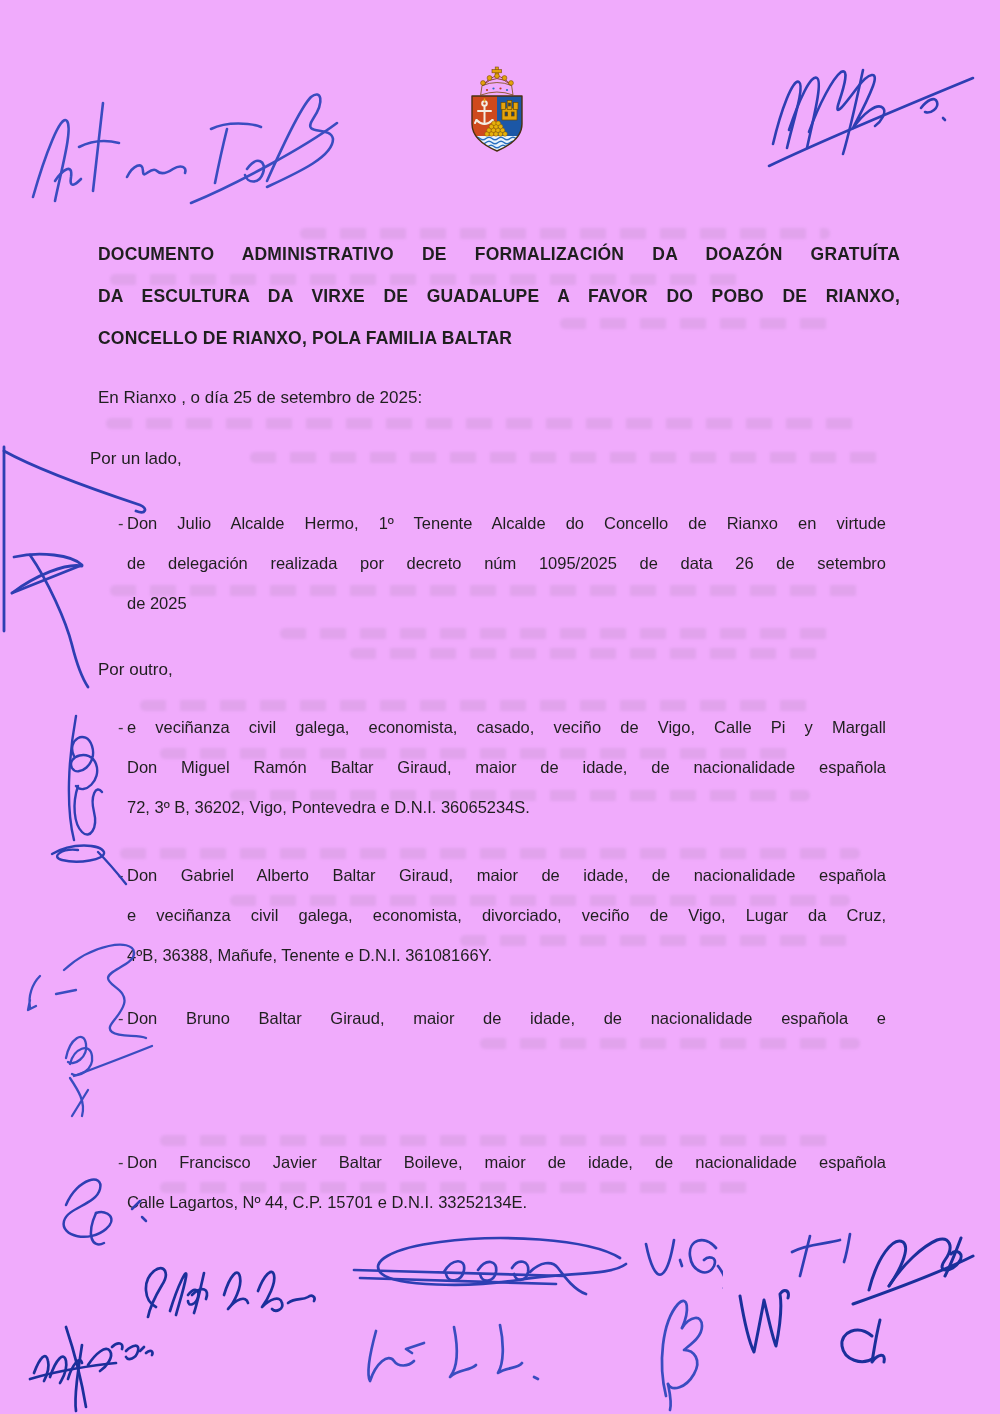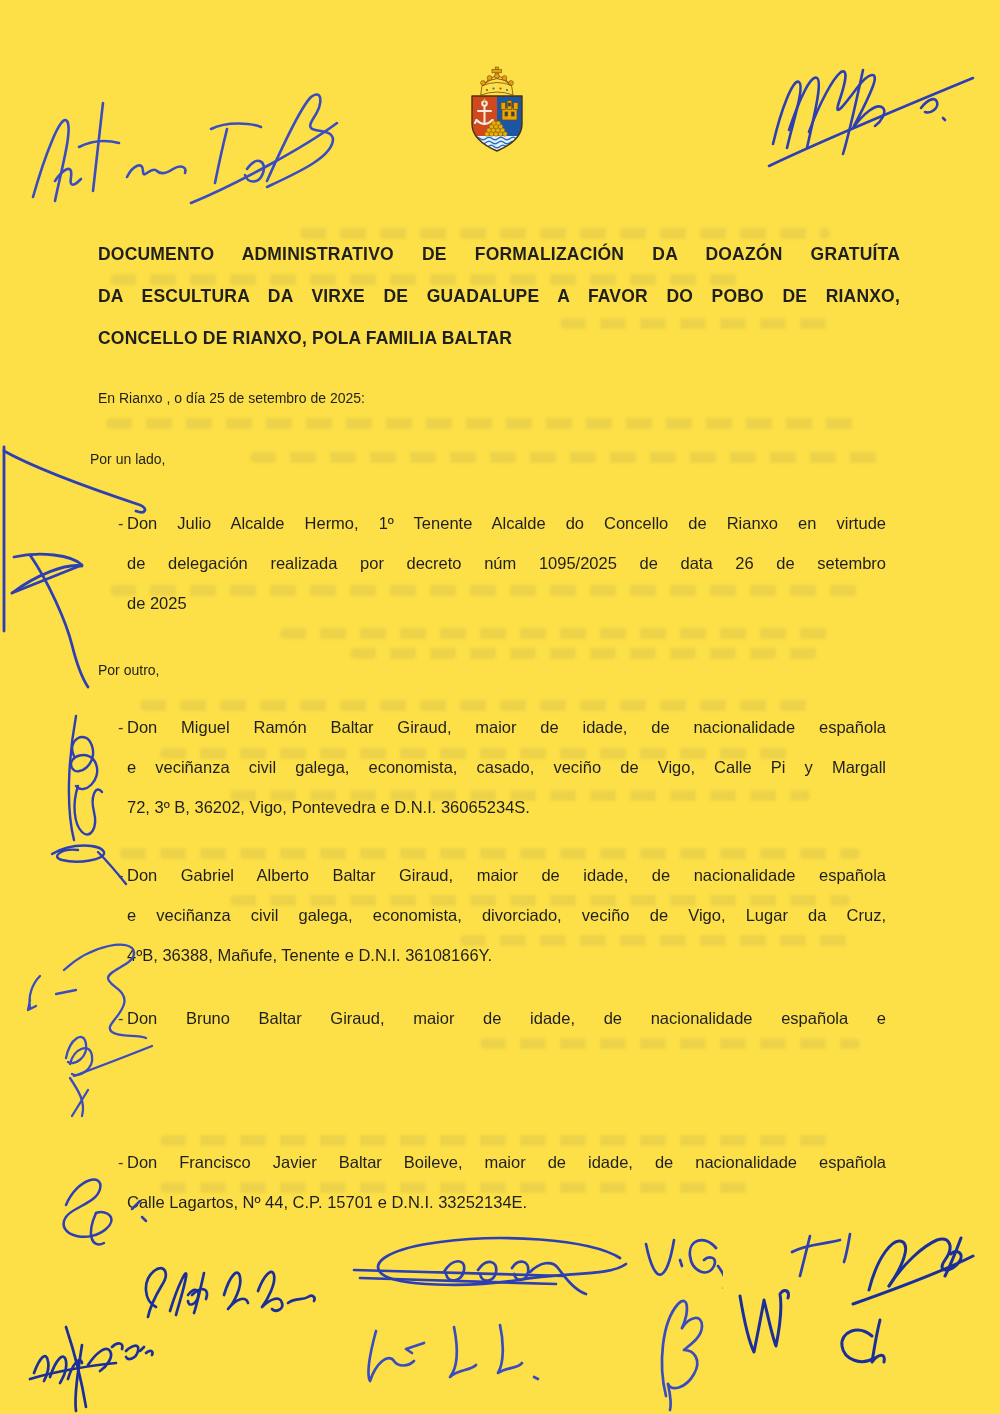--- a/index.html
+++ b/index.html
@@ -1,30 +1,30 @@
 <!DOCTYPE html>
 <html><head>
 <meta charset="utf-8">
 <style>
   html,body{margin:0;padding:0;background:#888;}
   .sheet{
     position:relative;width:1000px;height:1414px;margin:0 auto;
-    background:#fde047;overflow:hidden;
+    background:#f0abfc;overflow:hidden;
     font-family:"Liberation Sans", sans-serif;color:#1f1f1f;
   }
   .abs{position:absolute;}
   
   .title-block{left:98px;top:233px;width:802px;}
   .t-line{display:block;height:42px;line-height:42px;font-weight:700;font-size:17.5px;
           letter-spacing:.2px;text-align:justify;text-align-last:justify;white-space:nowrap;}
   .t-line.last{text-align-last:left;}
   .body-line{display:block;height:40px;line-height:40px;font-size:16.5px;
              text-align:justify;text-align-last:justify;white-space:nowrap;}
   .body-line.last{text-align-last:left;}
-  .plain{font-size:14px;line-height:40px;}
+  .plain{font-size:17px;line-height:40px;}
   .item{position:absolute;left:118px;width:768px;}
   .item .dash{position:absolute;left:0;top:0;height:40px;line-height:40px;font-size:16.5px;color:#3a3a3a;}
   .item .lines{margin-left:9px;}
   
   .bleed{position:absolute;height:11px;border-radius:5px;opacity:.55;
     background:repeating-linear-gradient(90deg, rgba(90,90,95,.18) 0 26px, rgba(90,90,95,0) 26px 40px);
     filter:blur(1.6px);}
   
   .ink path{fill:none;stroke-linecap:round;stroke-linejoin:round;}
 </style>
@@ -142,22 +142,22 @@
       <span class="body-line">de delegación realizada por decreto núm 1095/2025 de data 26 de setembro</span>
       <span class="body-line last">de 2025</span>
     </div>
   </div>
 
   <div class="abs plain" style="left:98px;top:650px;">Por outro,</div>
 
   <div class="item" style="top:707px;">
     <span class="dash">-</span>
     <div class="lines">
+      <span class="body-line">e veciñanza civil galega, economista, casado, veciño de Vigo, Calle Pi y Margall</span>
       <span class="body-line">Don Miguel Ramón Baltar Giraud, maior de idade, de nacionalidade española</span>
-      <span class="body-line">e veciñanza civil galega, economista, casado, veciño de Vigo, Calle Pi y Margall</span>
       <span class="body-line last">72, 3º B, 36202, Vigo, Pontevedra e D.N.I. 36065234S.</span>
     </div>
   </div>
 
   <div class="item" style="top:855px;">
     <span class="dash">-</span>
     <div class="lines">
       <span class="body-line">Don Gabriel Alberto Baltar Giraud, maior de idade, de nacionalidade española</span>
       <span class="body-line">e veciñanza civil galega, economista, divorciado, veciño de Vigo, Lugar da Cruz,</span>
       <span class="body-line last">4ºB, 36388, Mañufe, Tenente e D.N.I. 36108166Y.</span>

